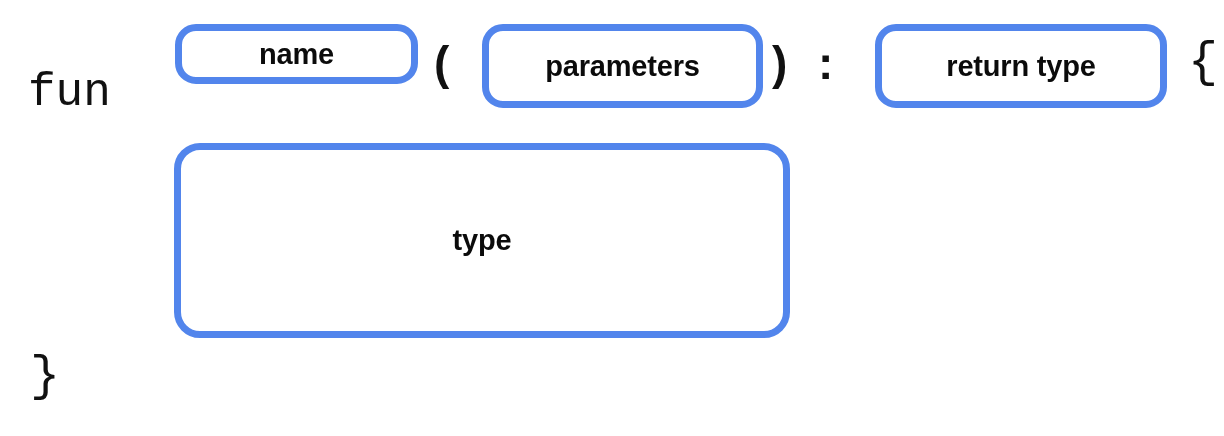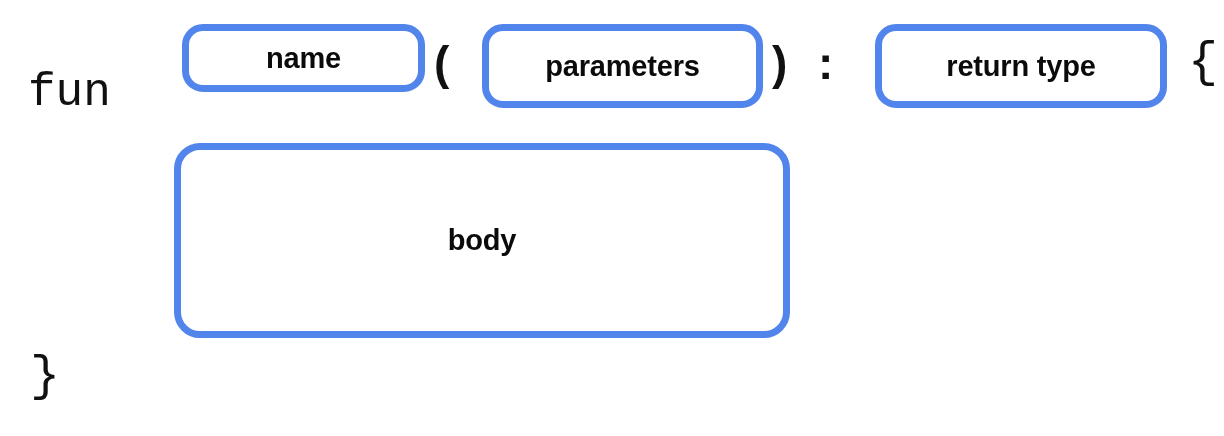--- a/index.html
+++ b/index.html
@@ -38,21 +38,21 @@
     font-family: "Liberation Sans", sans-serif;
     font-weight: bold;
     color: #0b0b0b;
     font-size: 29px;
     letter-spacing: -0.2px;
     line-height: 1;
     white-space: nowrap;
   }
 
   
-  #slot-name        { left: 175px;  top: 24px;  width: 243px; height: 68px; margin-left: 7px; }
+  #slot-name        { left: 175px;  top: 24px;  width: 243px; height: 60px; }
   #slot-parameters  { left: 482px;  top: 24px;  width: 281px; height: 84px; }
   #slot-returntype  { left: 875px;  top: 24px;  width: 292px; height: 84px; }
   #slot-body        { left: 174px;  top: 143px; width: 616px; height: 195px; border-radius: 26px; }
 
   
   .token {
     position: absolute;
     color: #111111;
     line-height: 1;
     white-space: nowrap;
@@ -97,18 +97,18 @@
 
   <span class="token token-sans" id="tok-colon">:</span>
 
   <div class="slot" id="slot-returntype">
     <span class="slot-label">return type</span>
   </div>
 
   <span class="token token-mono" id="tok-brace-open">{</span>
 
   <div class="slot" id="slot-body">
-    <span class="slot-label">body</span>
+    <span class="slot-label">type</span>
   </div>
 
   <span class="token token-mono" id="tok-brace-close">}</span>
 
 </div>
 
 </body></html>

